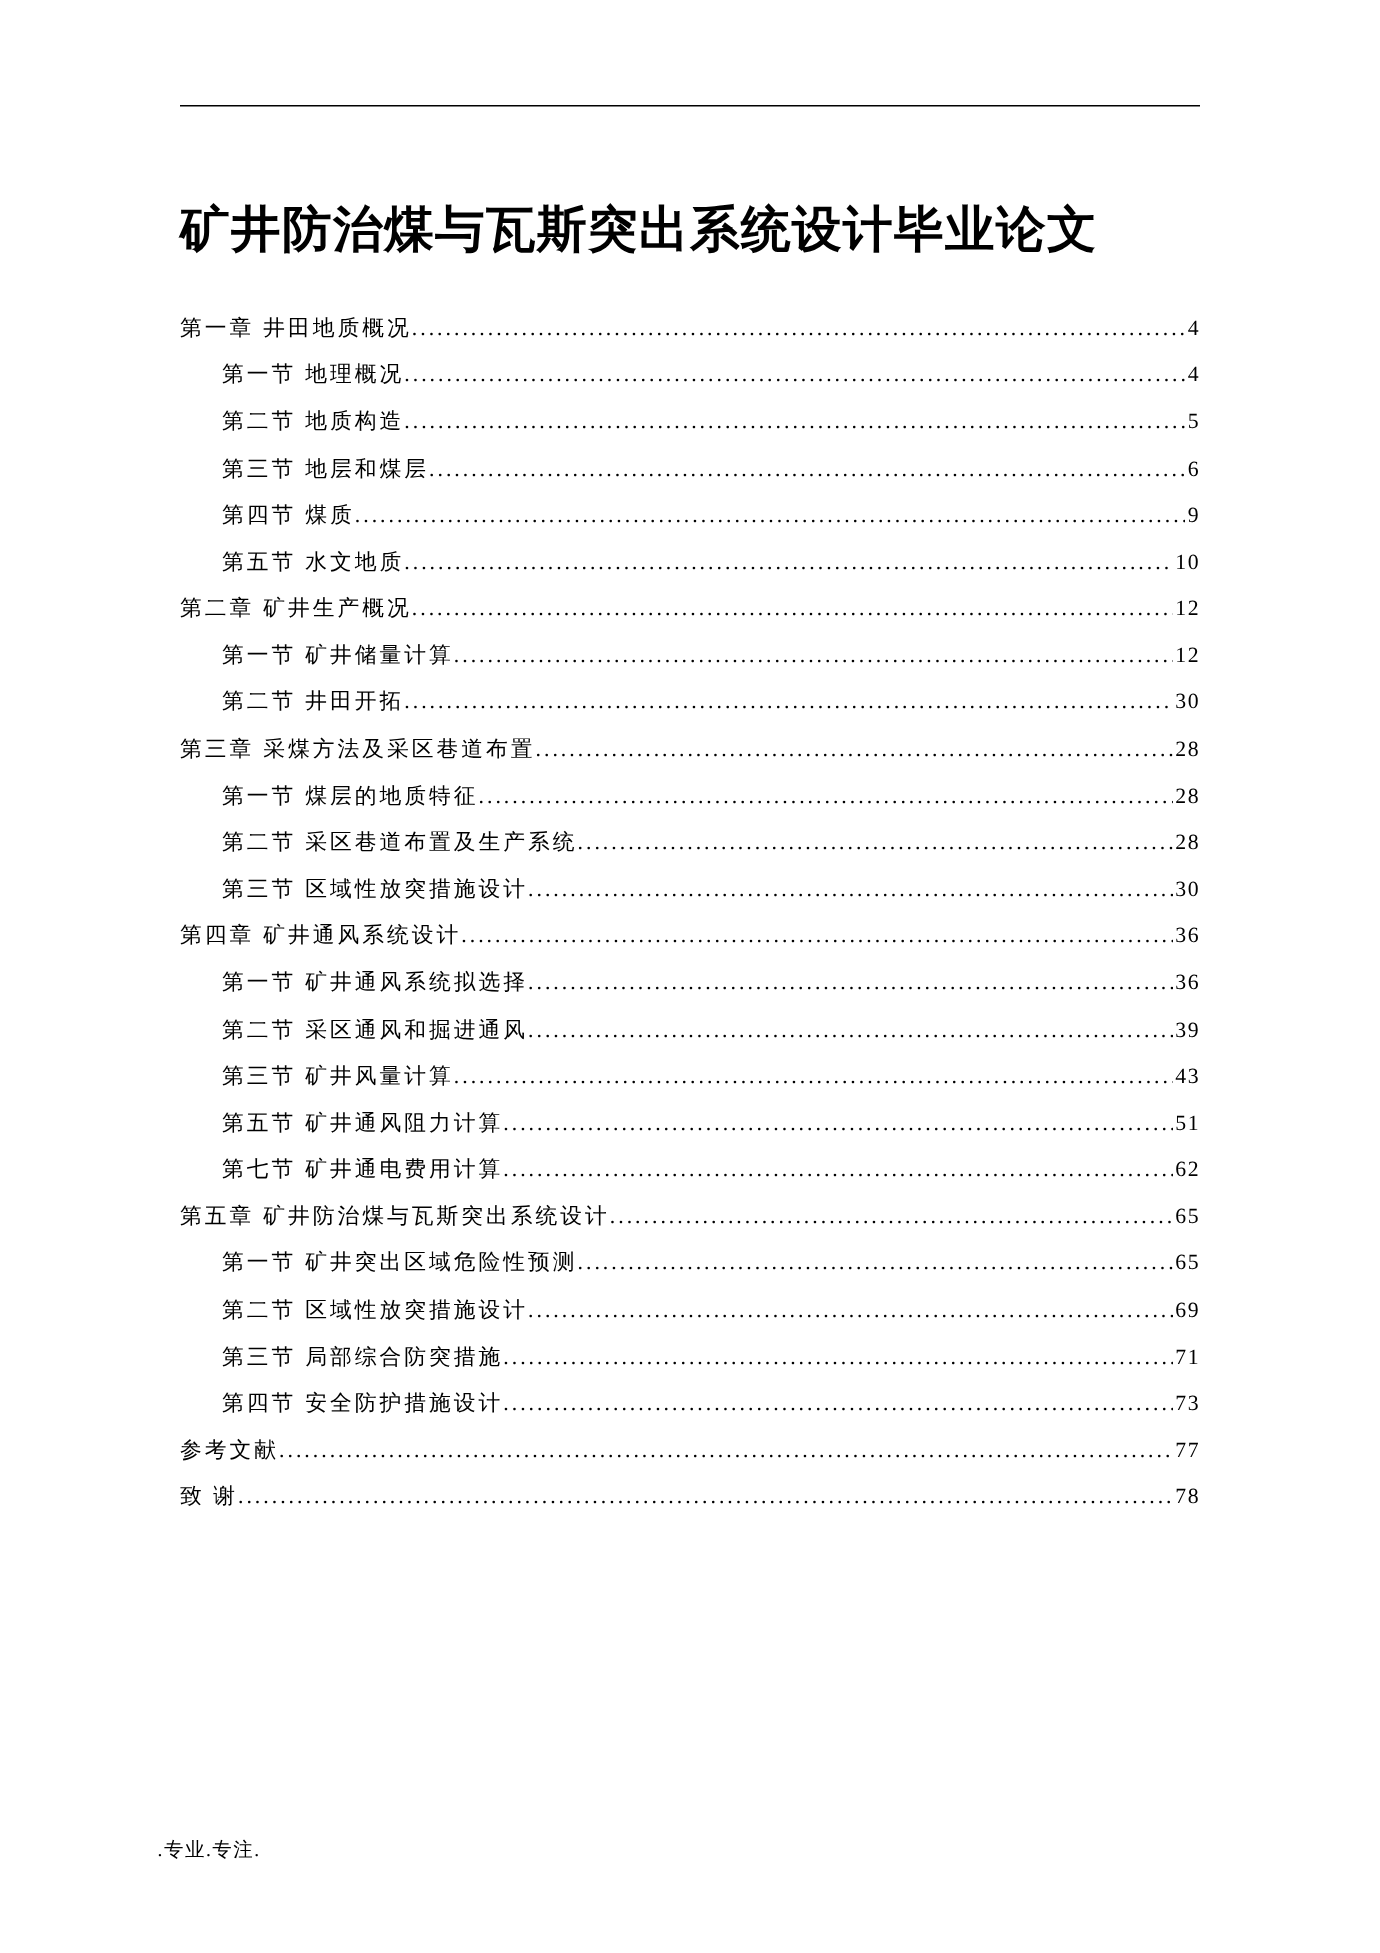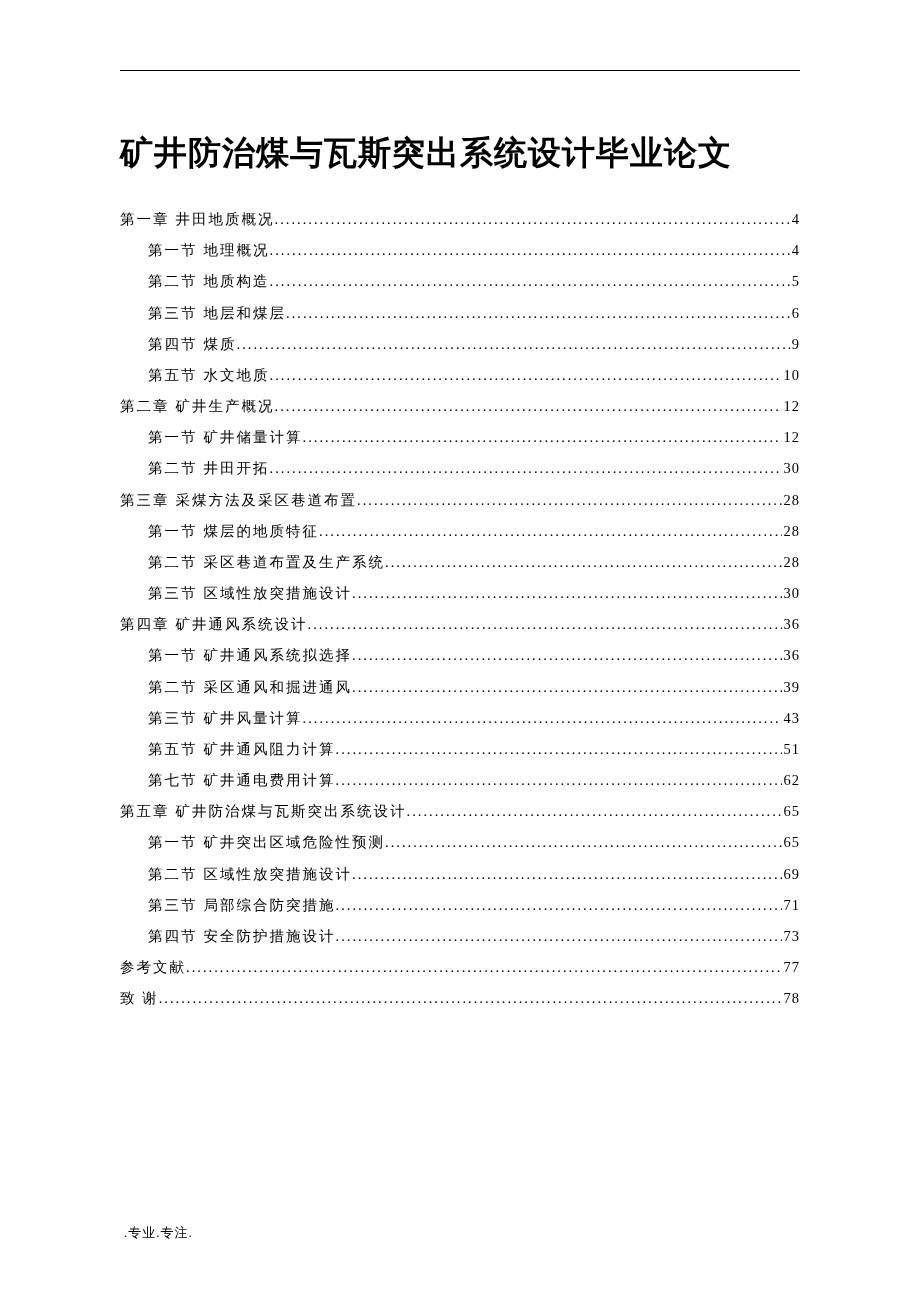--- a/index.html
+++ b/index.html
@@ -68,21 +68,21 @@
     }
     .toc-page {
       flex: 0 0 auto;
       padding-left: 2px;
       font-family: "SimSun", serif;
       letter-spacing: 1px;
     }
     .footer {
       position: absolute;
       bottom: 60px;
-      left: 124px;
+      left: 105px;
       font-size: 13px;
       letter-spacing: 1px;
     }
   </style>
 </head>
 <body>
 
 <div class="page">
   <div class="top-rule"></div>
 

